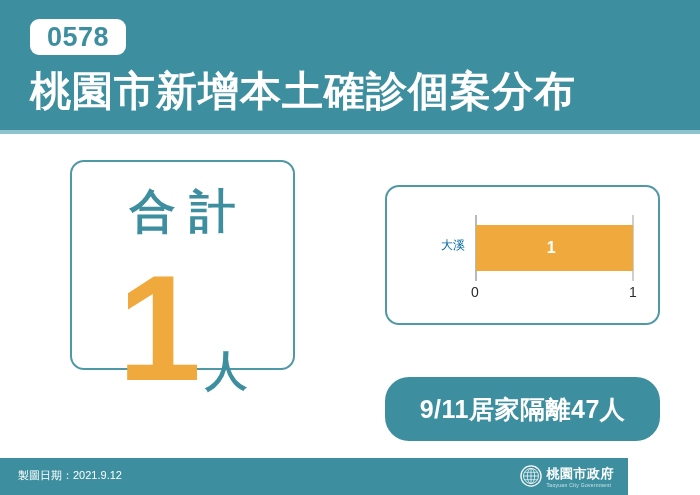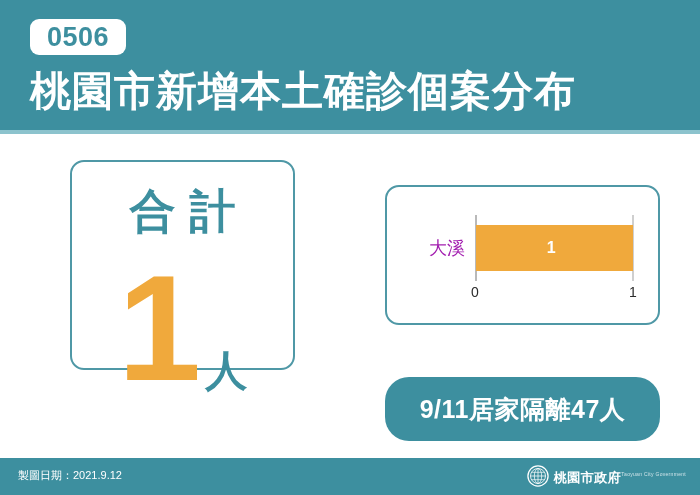--- a/index.html
+++ b/index.html
@@ -129,22 +129,22 @@
     position: absolute;
     left: 0; top: 0;
     width: 100%;
     height: 100%;
   }
   .cat-label {
     position: absolute;
     left: 20px; top: 52px;
     width: 58px;
     text-align: right;
-    color: #a21caf;
-    font-size: 18px;
+    color: #0369a1;
+    font-size: 12px;
     line-height: 1;
   }
   .axis-line {
     position: absolute;
     left: 88px; top: 28px;
     width: 1.5px;
     height: 66px;
     background: #b9b9b9;
   }
   .axis-line-right {
@@ -206,21 +206,21 @@
     font-weight: bold;
     letter-spacing: 0.5px;
     line-height: 1;
     white-space: nowrap;
   }
 
   
   .footer {
     position: absolute;
     left: 0; top: 458px;
-    width: 700px;
+    width: 628px;
     height: 37px;
     background: #3d8f9f;
   }
   .footer-note {
     position: absolute;
     left: 18px; top: 12px;
     color: #ffffff;
     font-size: 11px;
     line-height: 1;
     white-space: nowrap;
@@ -228,21 +228,21 @@
   .gov-logo {
     position: absolute;
     right: 14px; top: 7px;
     display: flex;
     align-items: center;
     gap: 5px;
   }
   .gov-emblem { display: block; }
   .gov-names {
     display: flex;
-    flex-direction: row;
+    flex-direction: column;
     justify-content: center;
     line-height: 1;
   }
   .gov-name-zh {
     color: #ffffff;
     font-size: 13px;
     font-weight: bold;
     letter-spacing: 0.5px;
     line-height: 1.15;
   }
@@ -254,21 +254,21 @@
     white-space: nowrap;
   }
 </style>
 </head>
 <body>
 
 <div id="poster">
 
   <div class="header">
     <div class="date-badge">
-      <span class="date-badge-text">0506</span>
+      <span class="date-badge-text">0578</span>
     </div>
     <div class="header-title">桃園市新增本土確診個案分布</div>
   </div>
   <div class="header-edge"></div>
 
   <div class="total-card">
     <div class="total-label">合計</div>
     <div class="total-figure">
       <span class="total-number">1</span>
       <span class="total-unit">人</span>

